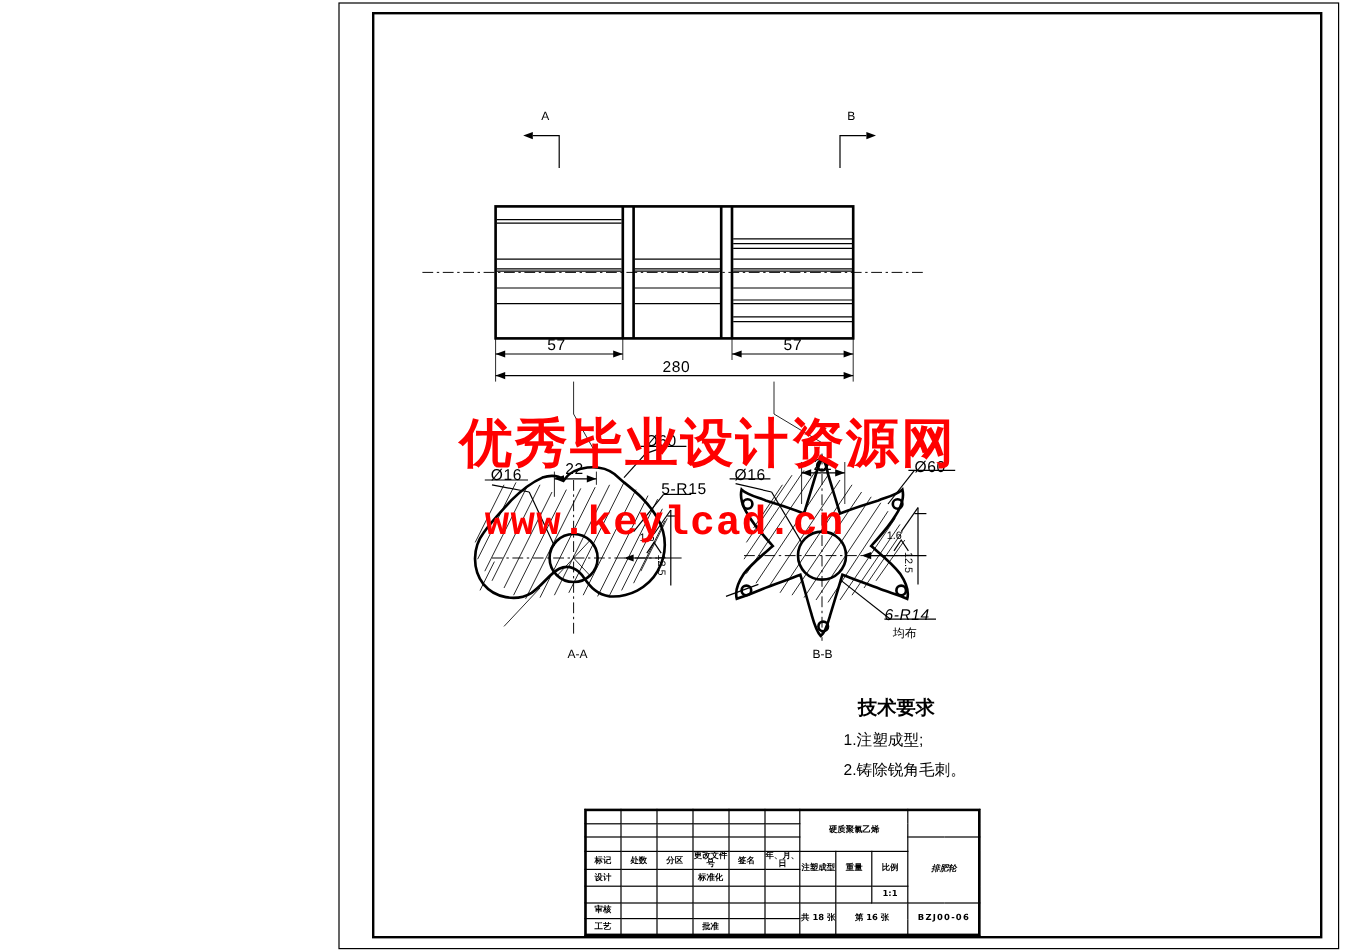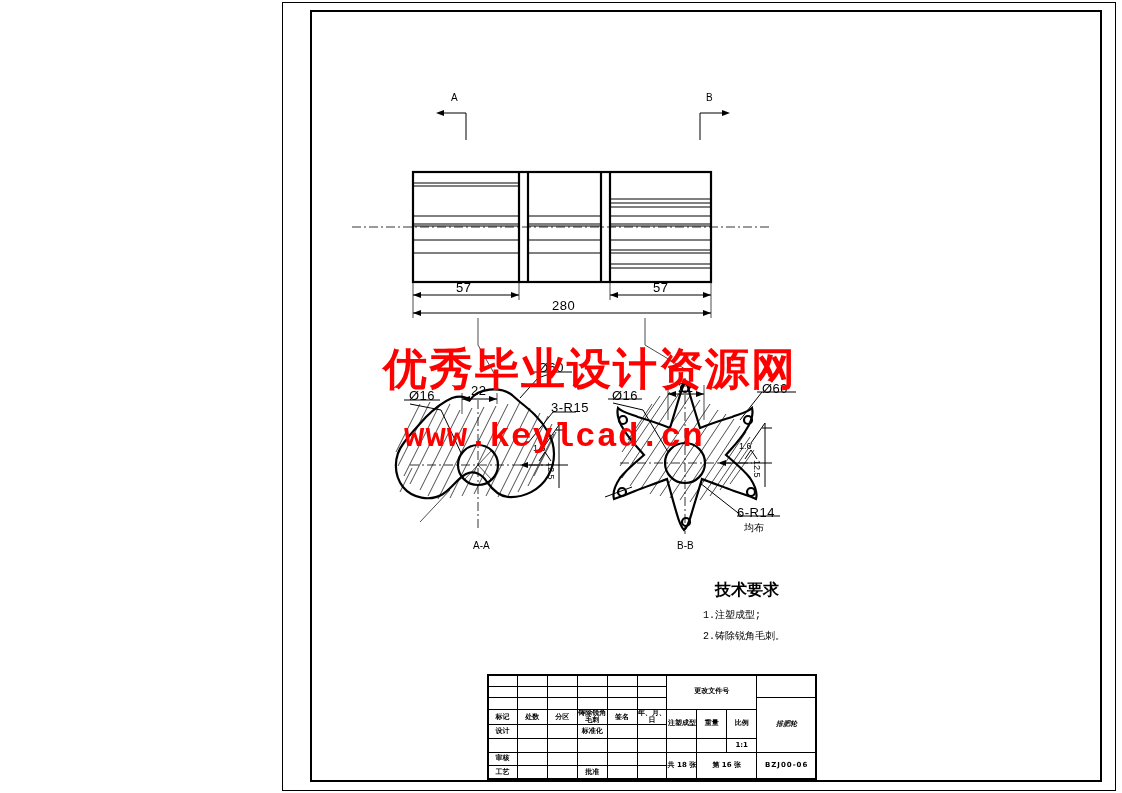--- a/index.html
+++ b/index.html
@@ -38,22 +38,22 @@
             border:2px solid #000;box-sizing:border-box;pointer-events:none;}
   td.big{font-size:13px;}
   td.mid{font-size:11px;}
   td.code{font-size:14px;font-family:"Liberation Serif","DejaVu Serif",serif;letter-spacing:1px;}
   td.name{font-size:14px;}
 
   
   #tech{position:absolute;left:703px;top:580px;color:#000;}
   #tech .t-title{font-size:16px;font-weight:bold;margin-left:12px;
                  font-family:"DejaVu Sans","Liberation Sans",sans-serif;}
-  #tech .t-line{font-size:10px;margin-top:7px;
-                font-family:Liberation Mono, monospace;}
+  #tech .t-line{font-size:13px;margin-top:7px;
+                font-family:Liberation Sans, sans-serif;}
 
   svg{position:absolute;left:0;top:0;overflow:visible;}
   .st{fill:none;stroke:#000;stroke-width:2.2;}
   .sn{fill:none;stroke:#000;stroke-width:1;}
   .sh{fill:none;stroke:#000;stroke-width:.7;}
   .sc{fill:none;stroke:#000;stroke-width:.8;stroke-dasharray:9 3 2 3;}
   .dot{fill:#000;}
 </style>
 </head>
 <body>
@@ -207,21 +207,21 @@
     <line class="sn" x1="556" y1="430" x2="566" y2="430"></line>
     <line class="sn" x1="559" y1="425" x2="559" y2="488"></line>
     <polygon class="dot" points="520,465 528,462 528,468"></polygon>
 
     <line class="sh" x1="450" y1="490" x2="420" y2="522"></line>
   </svg>
 
   <div class="txt dim" style="left:409px;top:388px;">Ø16</div>
   <div class="txt dim" style="left:471px;top:383px;">22</div>
   <div class="txt dim" style="left:538px;top:360px;">Ø60</div>
-  <div class="txt dim" style="left:551px;top:400px;">3-R15</div>
+  <div class="txt dim" style="left:551px;top:400px;">5-R15</div>
   <div class="txt dim-sm" style="left:533px;top:443px;font-size:9px;">1.6</div>
   <div class="txt dim-sm" style="left:556px;top:462px;font-size:9px;transform:rotate(90deg);transform-origin:left top;">12.5</div>
   <div class="txt lbl" style="left:473px;top:540px;">A-A</div>
 
   <svg width="1122" height="793">
 
     <path class="st" d="M 690,395
                         C 693,405 697,418 700,428
                         C 710,424 722,420 732,417
                         C 740,414 748,412 752,408
@@ -299,21 +299,21 @@
     <polyline class="sn" points="745,459 751,450 757,459"></polyline>
     <line class="sn" x1="751" y1="443" x2="765" y2="423"></line>
     <line class="sn" x1="762" y1="428" x2="772" y2="428"></line>
     <line class="sn" x1="765" y1="423" x2="765" y2="487"></line>
     <polygon class="dot" points="718,463 726,460 726,466"></polygon>
   </svg>
 
   <div class="txt dim" style="left:612px;top:388px;">Ø16</div>
   <div class="txt dim" style="left:678px;top:380px;">22</div>
   <div class="txt dim" style="left:762px;top:381px;">Ø60</div>
-  <div class="txt dim" style="left:737px;top:505px;">6-R14</div>
+  <div class="txt dim" style="left:737px;top:505px;font-style:italic;">6-R14</div>
   <div class="txt dim-sm cn" style="left:744px;top:521px;font-size:10px;">均布</div>
   <div class="txt dim-sm" style="left:739px;top:441px;font-size:9px;">1.6</div>
   <div class="txt dim-sm" style="left:762px;top:460px;font-size:9px;transform:rotate(90deg);transform-origin:left top;">12.5</div>
   <div class="txt lbl" style="left:677px;top:540px;">B-B</div>
 
   <div id="tech">
     <div class="t-title">技术要求</div>
     <div class="t-line">1.注塑成型;</div>
     <div class="t-line">2.铸除锐角毛刺。</div>
   </div>
@@ -322,21 +322,21 @@
     <table>
 
       <tbody>
           <tr style="height:11px;">
         <td></td>
         <td></td>
         <td></td>
         <td></td>
         <td></td>
         <td></td>
-        <td rowspan="3" colspan="3" class="big">更改文件号</td>
+        <td rowspan="3" colspan="3" class="big">硬质聚氯乙烯</td>
         <td rowspan="2" colspan="2"></td>
       </tr>
       <tr style="height:11px;">
         <td></td>
         <td></td>
         <td></td>
         <td></td>
         <td></td>
         <td></td>
       </tr>
@@ -347,21 +347,21 @@
         <td></td>
         <td></td>
         <td></td>
         <td rowspan="4" colspan="2" class="name">排肥轮</td>
       </tr>
 
       <tr style="height:11px;">
         <td>标记</td>
         <td>处数</td>
         <td>分区</td>
-        <td>铸除锐角毛刺</td>
+        <td>更改文件号</td>
         <td>签名</td>
         <td>年、月、日</td>
         <td rowspan="2" colspan="1">注塑成型</td>
         <td rowspan="2">重量</td>
         <td rowspan="2">比例</td>
       </tr>
 
       <tr style="height:13px;">
         <td>设计</td>
         <td></td>

